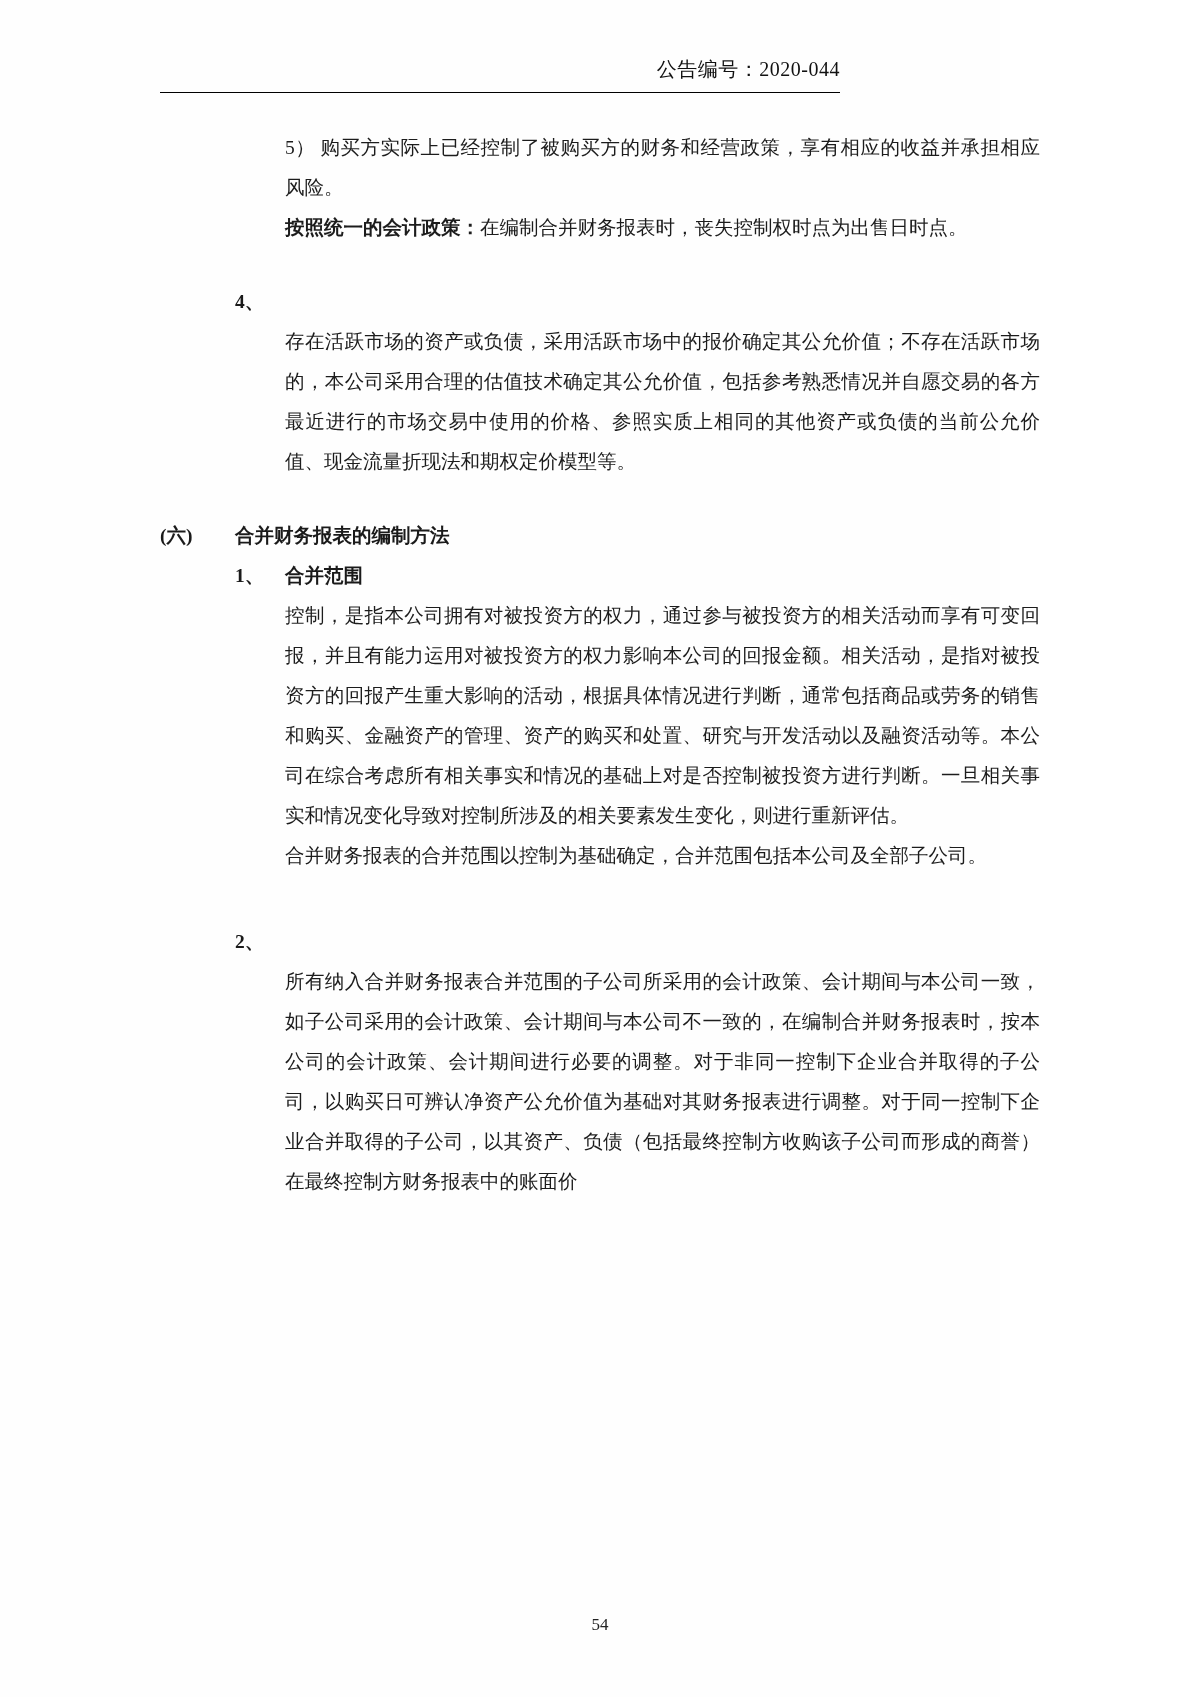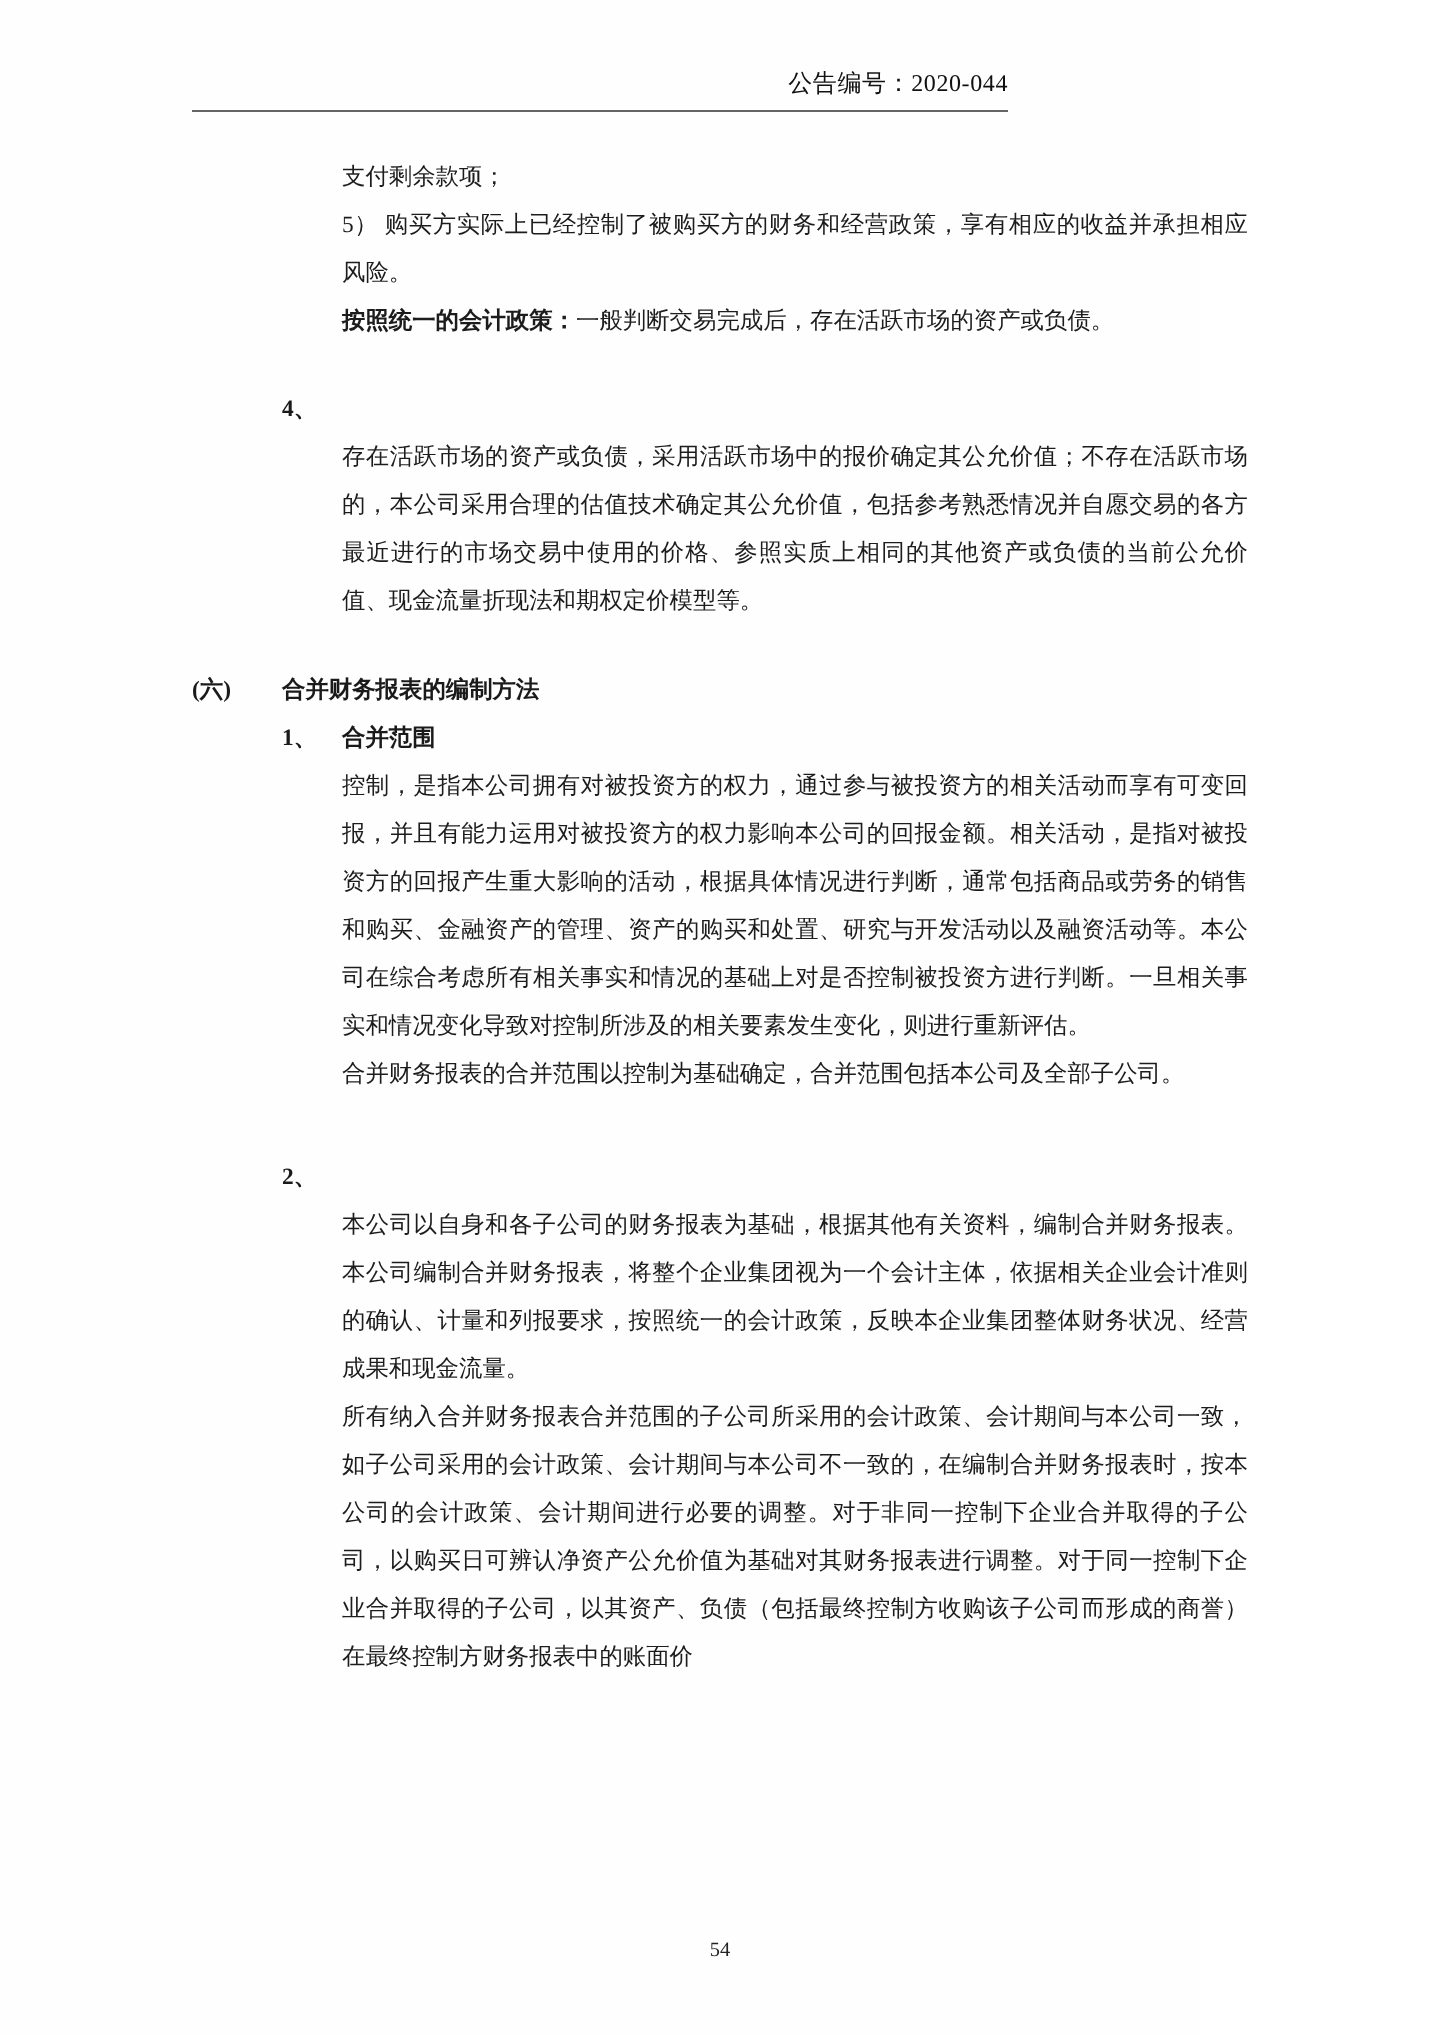--- a/index.html
+++ b/index.html
@@ -98,25 +98,24 @@
 
 <div class="page">
 
   <div class="header">
     <span>公告编号：2020-044</span>
   </div>
   <div class="header-rule"></div>
 
   <div class="content">
 
-    <p class="para indent">支付剩余款项；</p>
 
     <p class="para indent">5）  购买方实际上已经控制了被购买方的财务和经营政策，享有相应的收益并承担相应风险。</p>
 
-    <p class="para indent"><span class="bold">按照统一的会计政策：</span><span>一般判断交易完成后，存在活跃市场的资产或负债。</span></p>
+    <p class="para indent"><span class="bold">按照统一的会计政策：</span><span>在编制合并财务报表时，丧失控制权时点为出售日时点。</span></p>
 
     <div class="gap-md"></div>
 
     <div class="section-head">
       <span class="sec-num-l2">4、</span>
     </div>
 
     <p class="para indent">存在活跃市场的资产或负债，采用活跃市场中的报价确定其公允价值；不存在活跃市场的，本公司采用合理的估值技术确定其公允价值，包括参考熟悉情况并自愿交易的各方最近进行的市场交易中使用的价格、参照实质上相同的其他资产或负债的当前公允价值、现金流量折现法和期权定价模型等。</p>
 
     <div class="gap-md"></div>
@@ -133,21 +132,20 @@
 
     <p class="para indent">控制，是指本公司拥有对被投资方的权力，通过参与被投资方的相关活动而享有可变回报，并且有能力运用对被投资方的权力影响本公司的回报金额。相关活动，是指对被投资方的回报产生重大影响的活动，根据具体情况进行判断，通常包括商品或劳务的销售和购买、金融资产的管理、资产的购买和处置、研究与开发活动以及融资活动等。本公司在综合考虑所有相关事实和情况的基础上对是否控制被投资方进行判断。一旦相关事实和情况变化导致对控制所涉及的相关要素发生变化，则进行重新评估。</p>
     <p class="para indent">合并财务报表的合并范围以控制为基础确定，合并范围包括本公司及全部子公司。</p>
 
     <div class="gap-lg"></div>
 
     <div class="section-head">
       <span class="sec-num-l2">2、</span>
     </div>
 
-    <p class="para indent">本公司以自身和各子公司的财务报表为基础，根据其他有关资料，编制合并财务报表。本公司编制合并财务报表，将整个企业集团视为一个会计主体，依据相关企业会计准则的确认、计量和列报要求，按照统一的会计政策，反映本企业集团整体财务状况、经营成果和现金流量。</p>
     <p class="para indent">所有纳入合并财务报表合并范围的子公司所采用的会计政策、会计期间与本公司一致，如子公司采用的会计政策、会计期间与本公司不一致的，在编制合并财务报表时，按本公司的会计政策、会计期间进行必要的调整。对于非同一控制下企业合并取得的子公司，以购买日可辨认净资产公允价值为基础对其财务报表进行调整。对于同一控制下企业合并取得的子公司，以其资产、负债（包括最终控制方收购该子公司而形成的商誉）在最终控制方财务报表中的账面价</p>
 
   </div>
 
   <div class="footer">
     <span>54</span>
   </div>
 
 </div>
 

